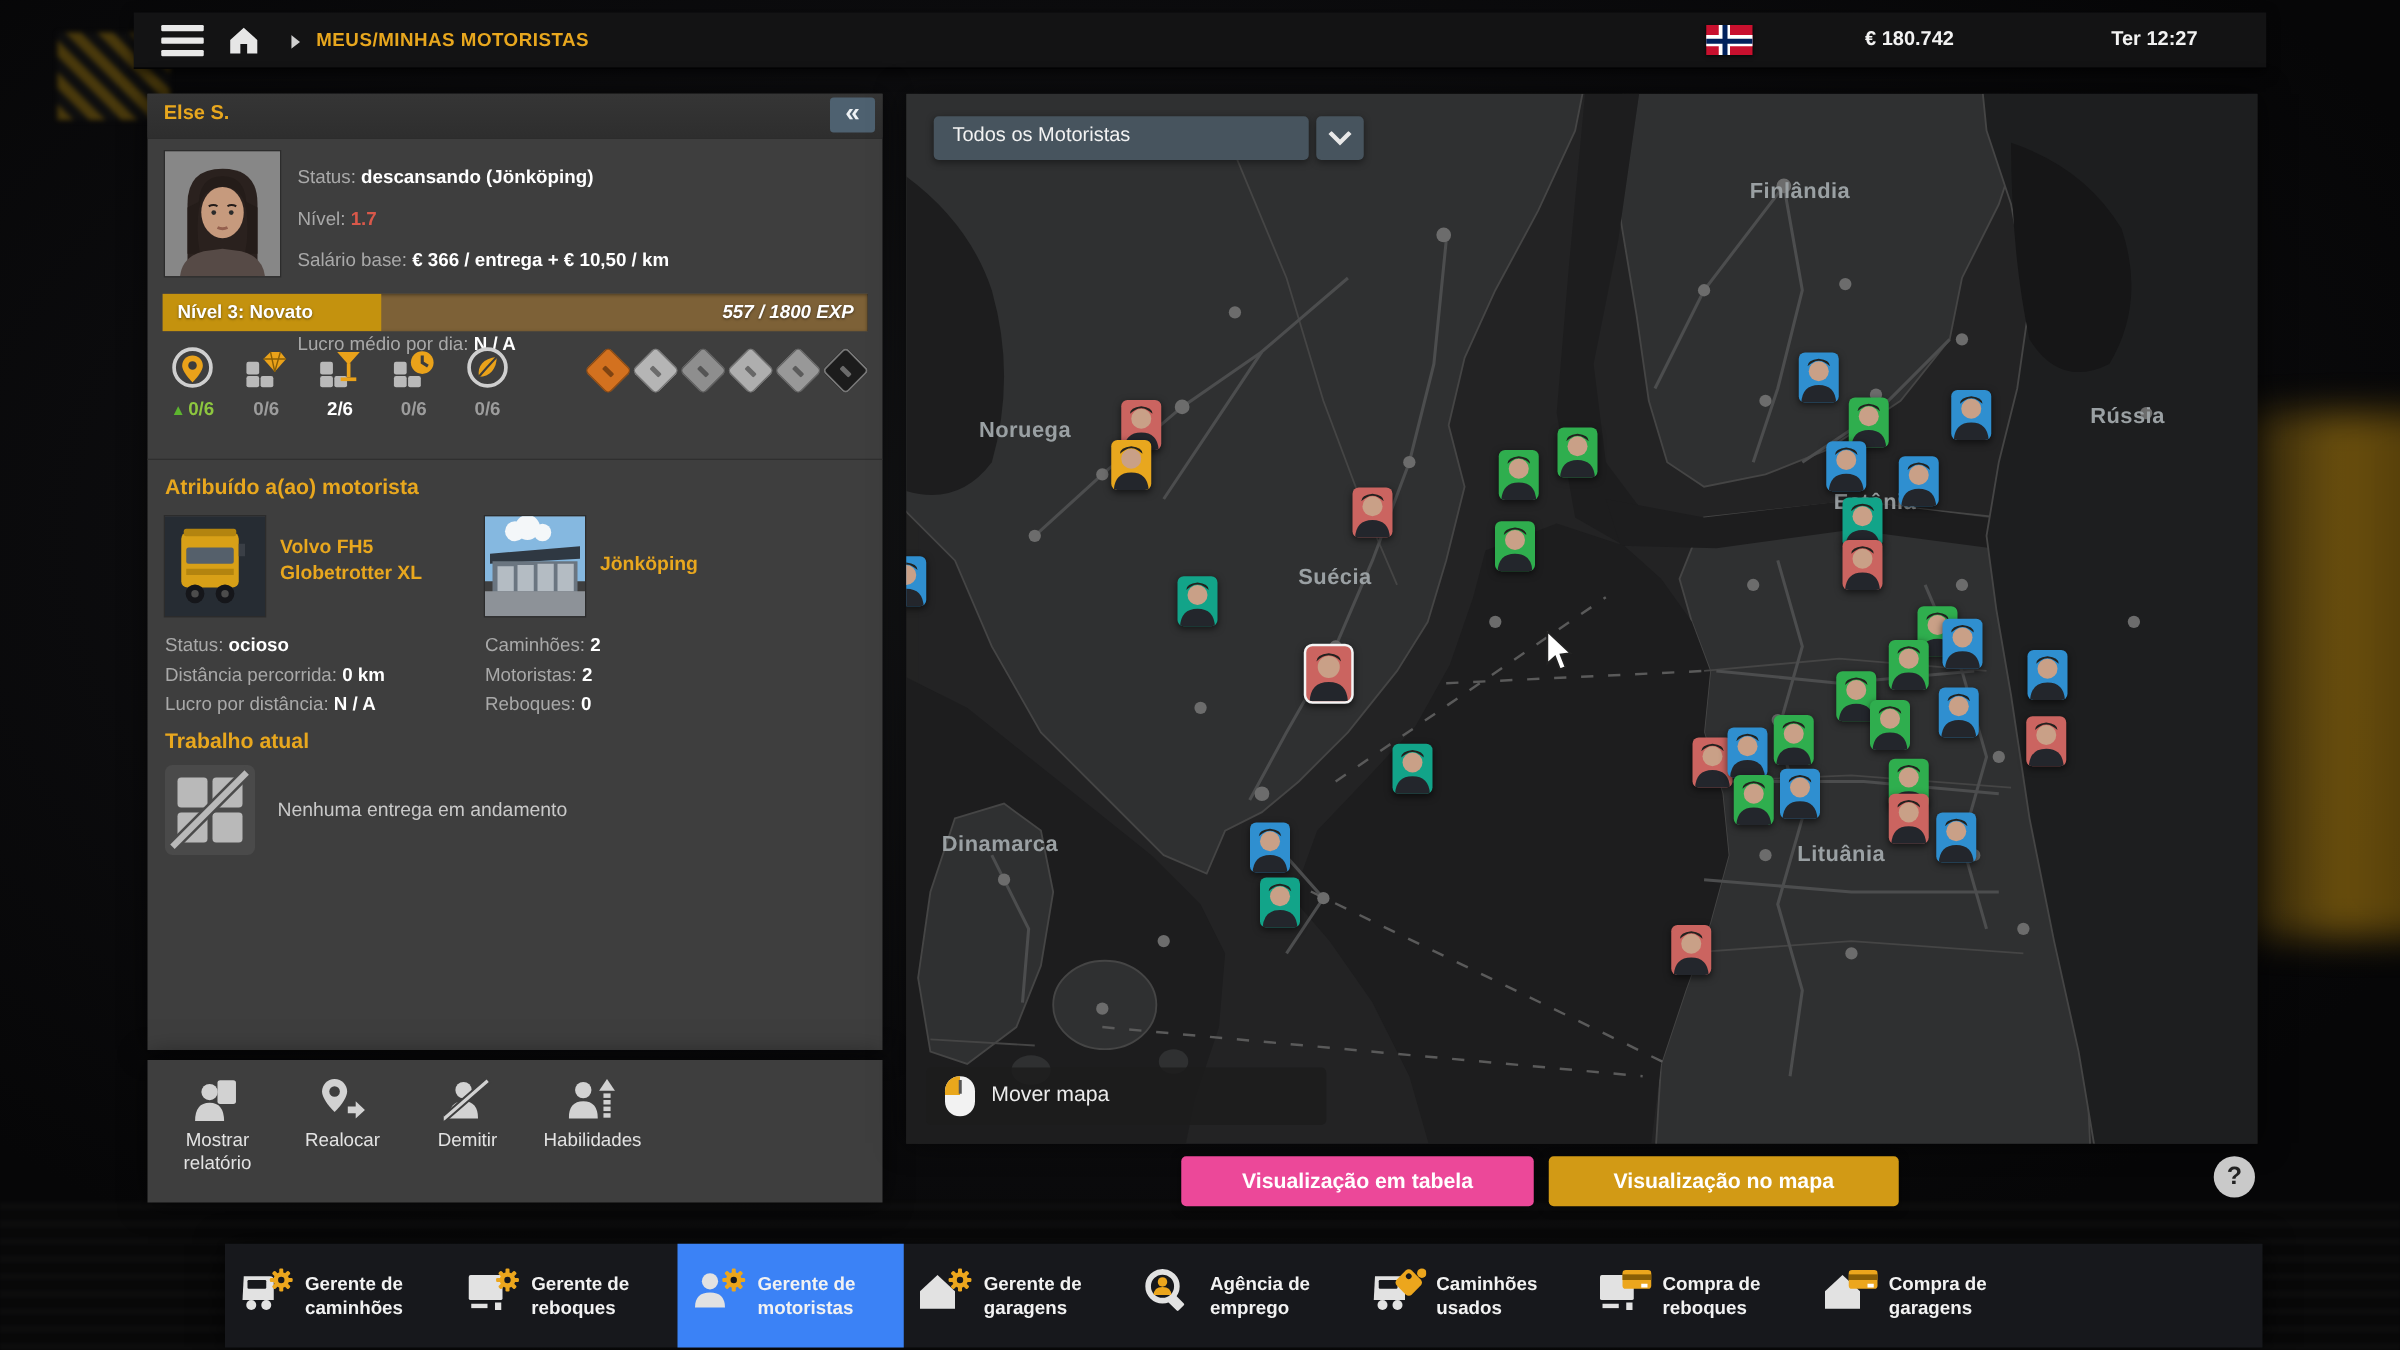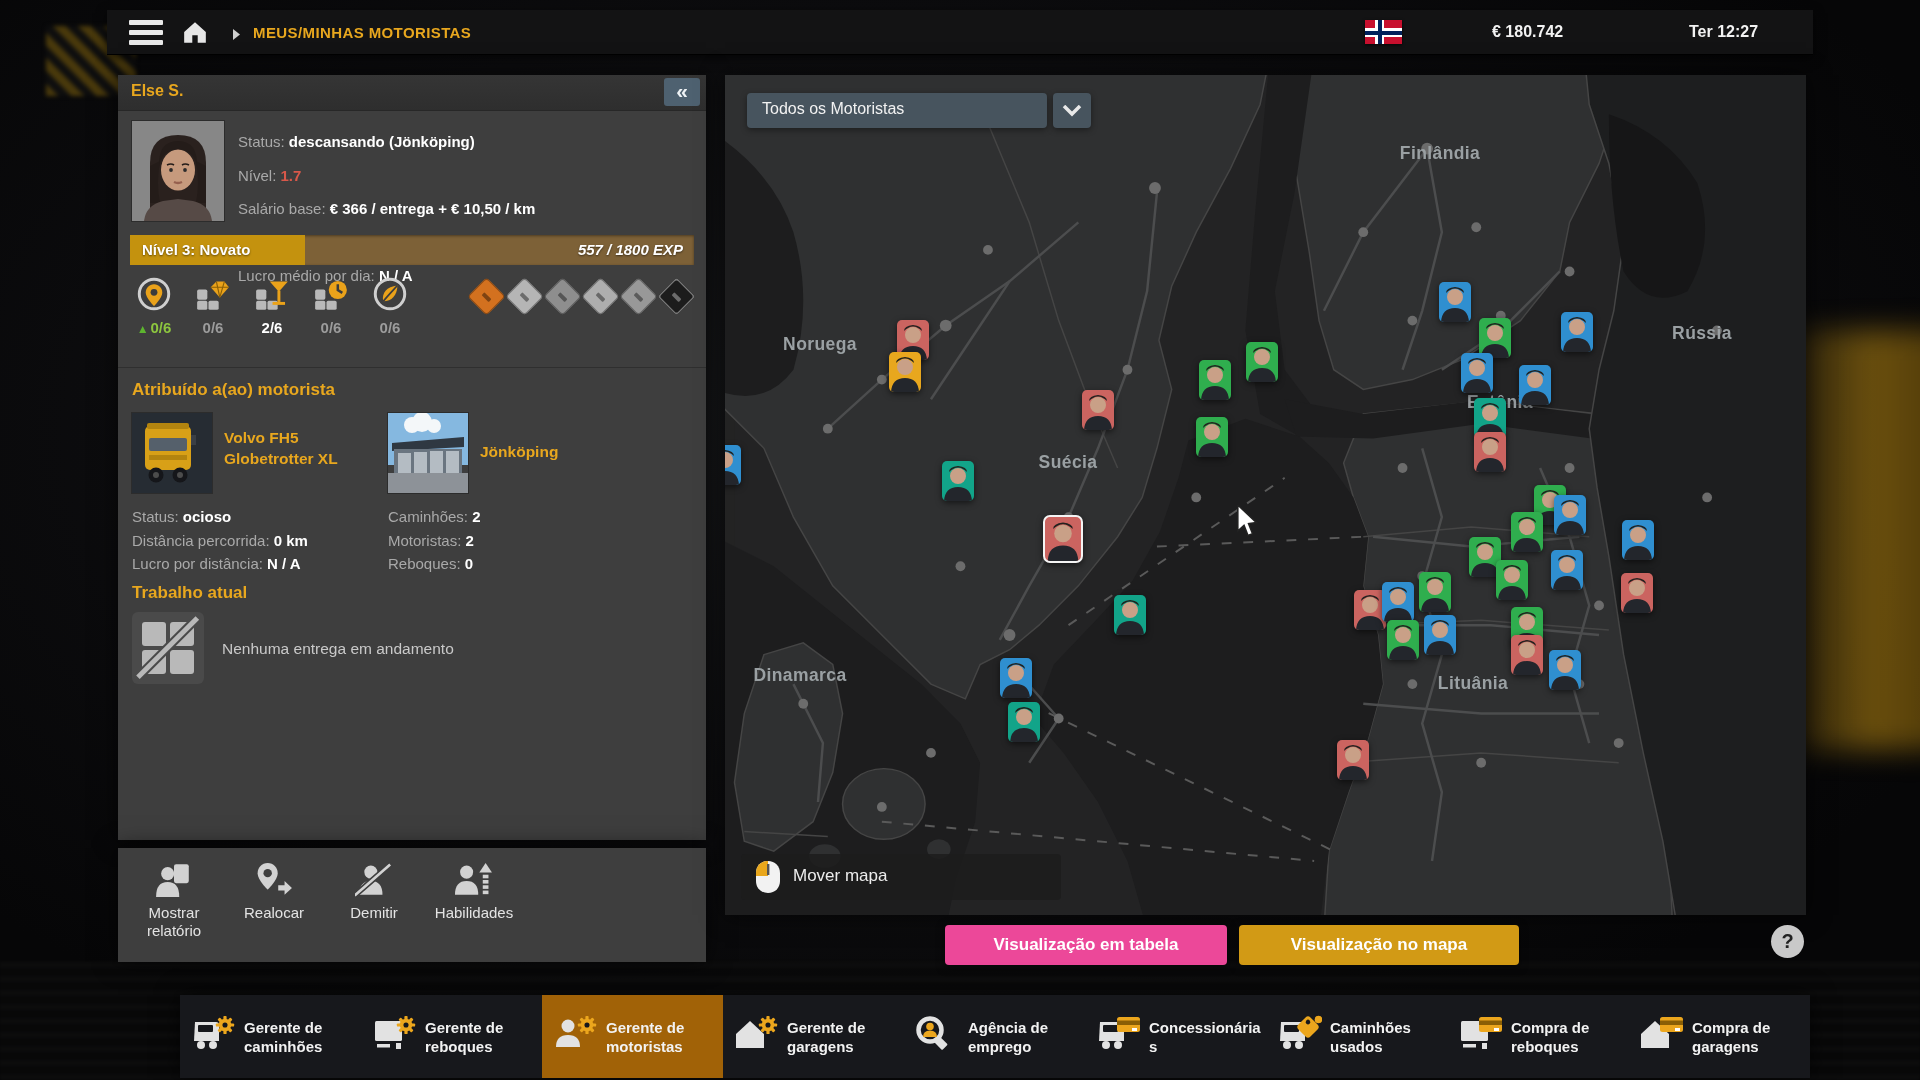--- a/index.html
+++ b/index.html
@@ -130,21 +130,21 @@
   #btn-map { left:1239px; width:280px; background:#d29a15; }
   #help-btn { position:absolute; left:1771px; top:925px; width:33px; height:33px; border-radius:50%;
       background:#c9c9c9; color:#222; font-size:20px; font-weight:bold; text-align:center;
       line-height:33px; cursor:pointer; }
 
   
   #navbar { position:absolute; left:180px; top:995px; width:1630px; height:83px; background:#17181c;
       display:flex; box-shadow:0 0 22px rgba(0,0,0,.7); }
   .nav-item { width:181px; height:100%; display:flex; align-items:center; gap:8px; padding-left:10px;
       cursor:pointer; }
-  .nav-item.selected { background:#a16207; }
+  .nav-item.selected { background:#3b82f6; }
   .nav-item .nlbl { width:112px; color:#f2f2f2; font-size:15px; font-weight:600; line-height:19px;
       overflow-wrap:anywhere; }
 </style>
 </head>
 <body>
 
 <div id="scene">
   <div class="hazard"></div>
   <div class="glow-truck"></div>
   <div class="floor"></div>
@@ -849,34 +849,20 @@
           <rect x="23" y="23" width="11" height="8" rx="1" transform="rotate(45 26 26)" fill="#e2e2e2"></rect>
         </svg></div>
       <div class="nlbl">Agência de emprego</div>
     </div>
     <div class="nav-item">
       <div><svg width="46" height="40" viewBox="0 0 46 40">
           <path d="M5 7 h21 a3 3 0 0 1 3 3 v16 h-25 z" fill="#e2e2e2"></path>
           <rect x="8" y="10" width="15" height="7" rx="1" fill="#17181c"></rect>
           <circle cx="11" cy="30" r="4" fill="#e2e2e2"></circle>
           <circle cx="23" cy="30" r="4" fill="#e2e2e2"></circle>
-          <g transform="translate(33,9)">
-            <rect x="-11" y="-7" width="23" height="15" rx="2.5" fill="#eca61d"></rect>
-            <rect x="-11" y="-3.5" width="23" height="4.5" fill="#8a5f06"></rect>
-            <rect x="4" y="4" width="5" height="3" fill="#fff"></rect>
-          </g>
-        </svg></div>
-      <div class="nlbl">Concessionárias</div>
-    </div>
-    <div class="nav-item">
-      <div><svg width="46" height="40" viewBox="0 0 46 40">
-          <path d="M5 7 h21 a3 3 0 0 1 3 3 v16 h-25 z" fill="#e2e2e2"></path>
-          <rect x="8" y="10" width="15" height="7" rx="1" fill="#17181c"></rect>
-          <circle cx="11" cy="30" r="4" fill="#e2e2e2"></circle>
-          <circle cx="23" cy="30" r="4" fill="#e2e2e2"></circle>
           <g transform="translate(32,12) rotate(45)">
             <rect x="-8.5" y="-8.5" width="17" height="17" rx="3.5" fill="#eca61d"></rect>
             <circle cx="-3.5" cy="-3.5" r="2.3" fill="#17181c"></circle>
           </g>
           <circle cx="42.5" cy="4.5" r="3.8" fill="#eca61d"></circle>
         </svg></div>
       <div class="nlbl">Caminhões usados</div>
     </div>
     <div class="nav-item">
       <div><svg width="46" height="40" viewBox="0 0 46 40">

